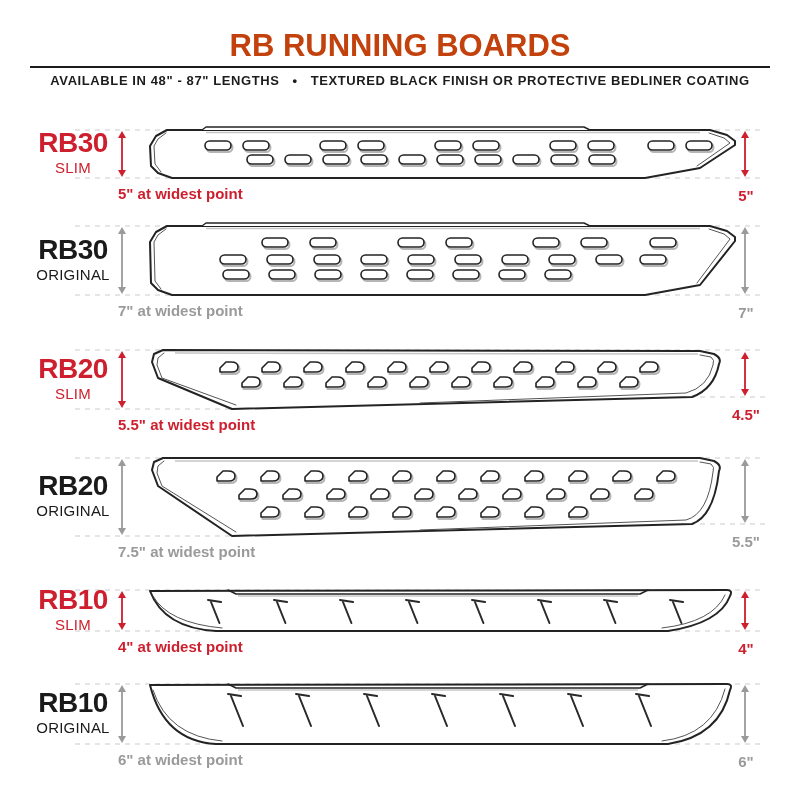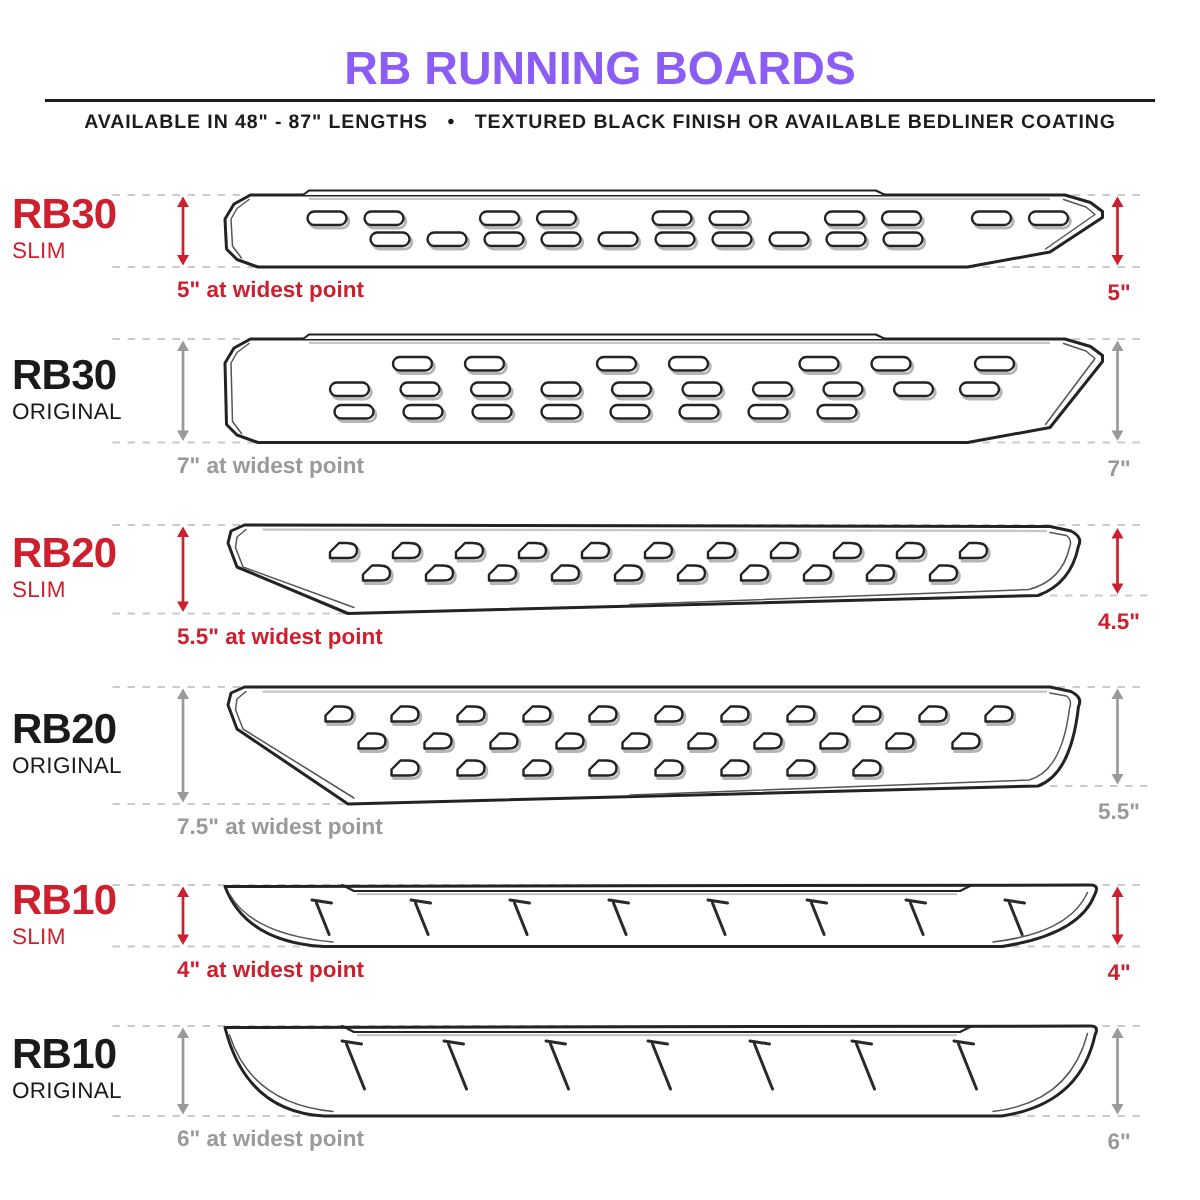--- a/index.html
+++ b/index.html
@@ -1,42 +1,42 @@
 <!DOCTYPE html>
 <html><head>
 <meta charset="utf-8">
 <style>
   html,body{margin:0;padding:0;background:#fff;}
   .page{position:relative;width:800px;height:800px;background:#ffffff;overflow:hidden;
         font-family:"Liberation Sans", sans-serif;}
   .hdr{position:absolute;left:0;top:0;width:100%;}
   .title{position:absolute;left:0;top:28px;width:100%;text-align:center;
-         font-size:31px;font-weight:800;letter-spacing:0px;color:#8b5cf6;}
+         font-size:31px;font-weight:800;letter-spacing:0px;color:#c2410c;}
   .rule{position:absolute;left:30px;top:66px;width:740px;height:2px;background:#1c1c1c;}
   .subtitle{position:absolute;left:0;top:73px;width:100%;display:flex;justify-content:center;
             align-items:center;gap:13px;font-size:13px;font-weight:700;letter-spacing:.6px;color:#1c1c1c;}
   #art{position:absolute;left:0;top:0;}
-  .row .model-block{position:absolute;left:8px;width:100px;text-align:left;line-height:1;}
+  .row .model-block{position:absolute;left:23px;width:100px;text-align:center;line-height:1;}
   .model{font-size:28px;font-weight:800;letter-spacing:-.5px;}
   .variant{font-size:15px;font-weight:400;letter-spacing:.2px;margin-top:3px;}
   .width-text{position:absolute;left:118px;font-size:15px;font-weight:700;}
   .height-text{position:absolute;left:700px;width:92px;text-align:center;font-size:15px;font-weight:700;}
 </style>
 </head>
 <body>
 
 <div class="page">
 
   <div class="hdr">
     <div class="title">RB RUNNING BOARDS</div>
     <div class="rule"></div>
     <div class="subtitle">
       <span>AVAILABLE IN 48" - 87" LENGTHS</span>
       <span>•</span>
-      <span>TEXTURED BLACK FINISH OR AVAILABLE BEDLINER COATING</span>
+      <span>TEXTURED BLACK FINISH OR PROTECTIVE BEDLINER COATING</span>
     </div>
   </div>
 
   <svg id="art" width="800" height="800">
       <line x1="75" y1="130" x2="765" y2="130" stroke="#cbcbcb" stroke-width="1.2" stroke-dasharray="5 5"></line>
       <line x1="75" y1="178" x2="765" y2="178" stroke="#cbcbcb" stroke-width="1.2" stroke-dasharray="5 5"></line>
       <line x1="122" y1="137" x2="122" y2="171" stroke="#cd1f2d" stroke-width="1.8"></line>
       <polygon points="118,138 126,138 122,131" fill="#cd1f2d"></polygon>
       <polygon points="118,170 126,170 122,177" fill="#cd1f2d"></polygon>
       <line x1="745" y1="137" x2="745" y2="171" stroke="#cd1f2d" stroke-width="1.8"></line>

